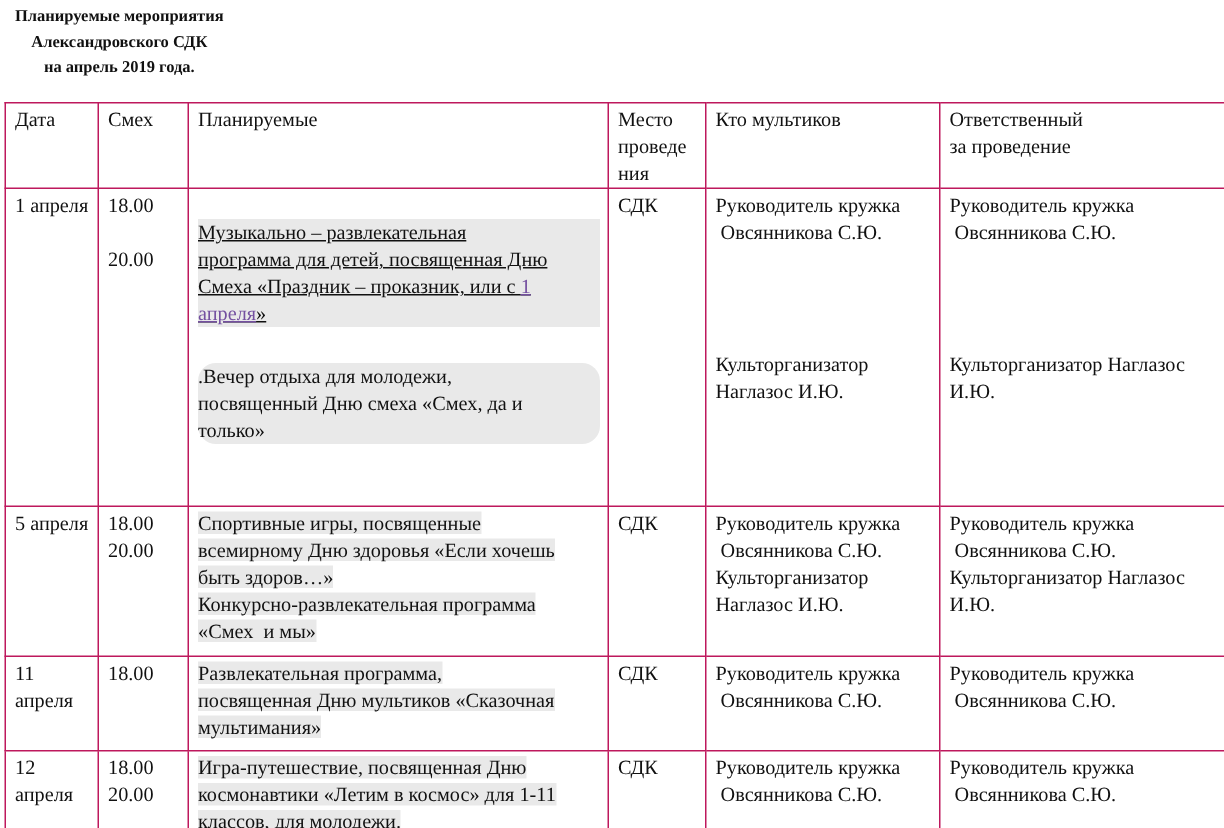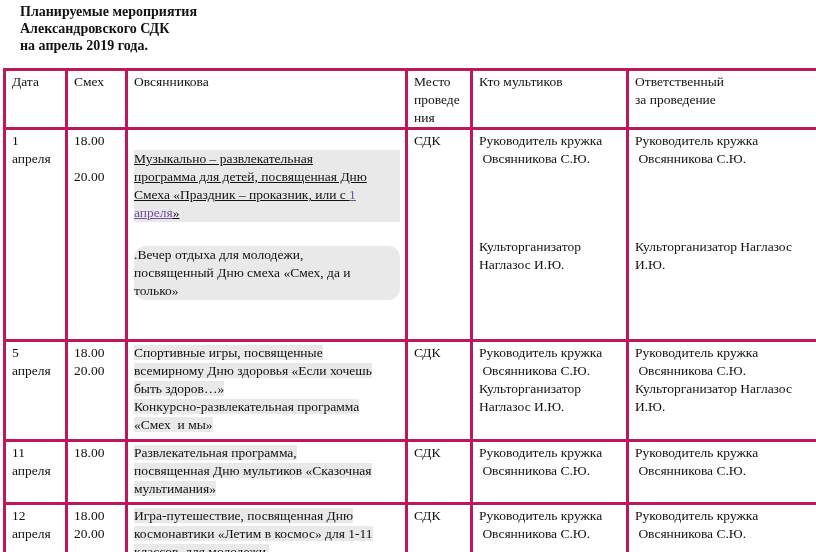--- a/index.html
+++ b/index.html
@@ -5,33 +5,34 @@
   html, body {
     margin: 0; padding: 0;
     width: 816px; height: 552px;
     overflow: hidden;
     background: #ffffff;
     font-family: "Liberation Serif", "DejaVu Serif", serif;
     color: #111111;
   }
   .page { position: relative; width: 816px; height: 552px; }
   .doc-title {
-    position: absolute; left: 20px; top: 3px;
-    font-weight: bold; font-size: 14px; line-height: 17px;
+    position: absolute; left: 10px; top: 3px;
+    font-weight: bold; font-size: 11px; line-height: 17px;
     white-space: pre-line;
+    text-align: center;
   }
   table.schedule {
     position: absolute; left: 3px; top: 68px;
     border-collapse: collapse;
     table-layout: fixed;
     width: 813px;
     font-size: 13.5px; line-height: 18px;
   }
   table.schedule th, table.schedule td {
-    border: 3px solid #be185d;
+    border: 1px solid #be185d;
     vertical-align: top;
     text-align: left;
     padding: 2px 5px 0 6px;
     font-weight: normal;
     overflow: hidden;
   }
   thead tr { height: 50px; }
   tbody tr:nth-child(1) { height: 212px; }
   tbody tr:nth-child(2) { height: 100px; margin-left: 32px; }
   tbody tr:nth-child(3) { height: 63px; }
@@ -65,21 +66,21 @@
       <col style="width:60px">
       <col style="width:280px">
       <col style="width:65px">
       <col style="width:156px">
       <col style="width:190px">
     </colgroup>
     <thead>
       <tr id="head-row">
           <th class="pre">Дата</th>
           <th class="pre">Смех</th>
-          <th class="pre">Овсянникова</th>
+          <th class="pre">Планируемые</th>
           <th class="pre">Место
 проведе
 ния</th>
           <th class="pre">Кто мультиков</th>
           <th class="pre">Ответственный
  за проведение</th>
         </tr>
     </thead>
     <tbody id="body-rows">
         <tr>

